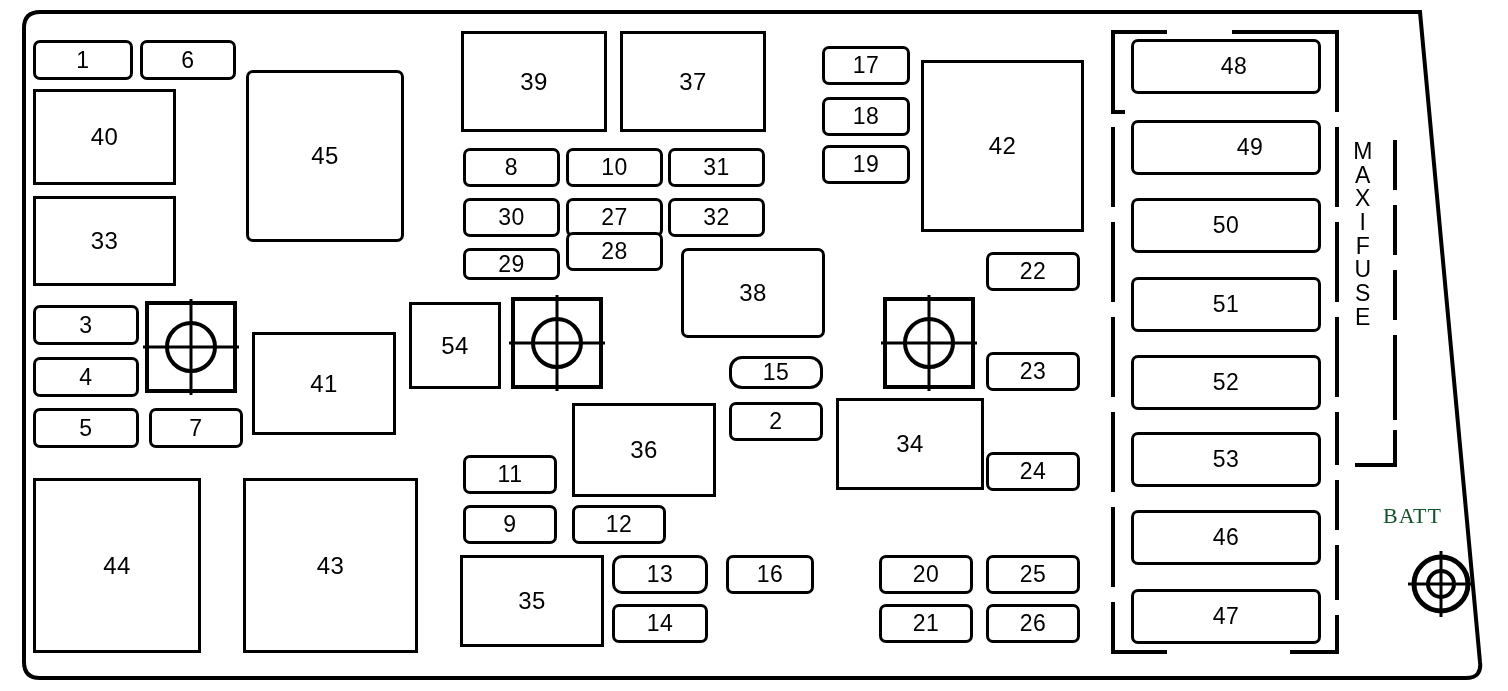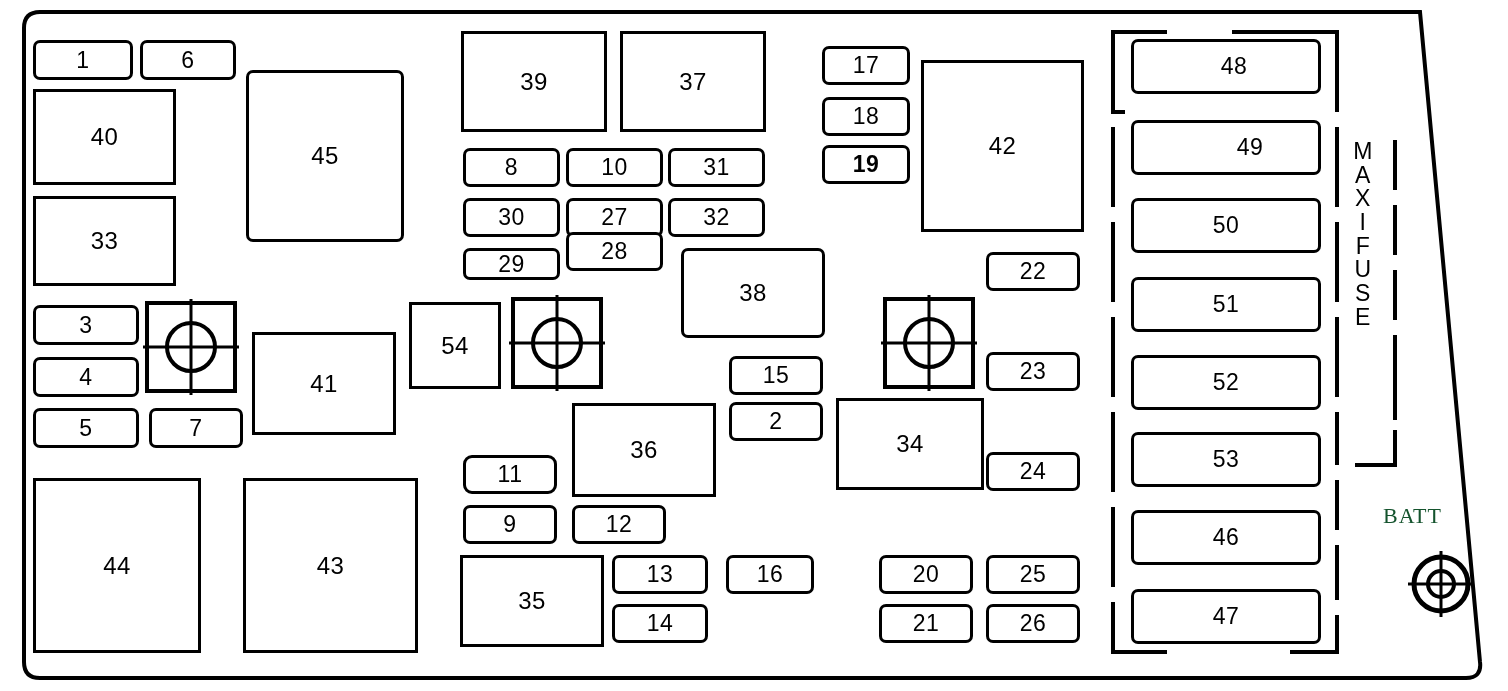--- a/index.html
+++ b/index.html
@@ -144,33 +144,33 @@
       <div class="box big" style="left: 620px; top: 31px; width: 146px; height: 101px;">37</div>
       <div class="box round" style="left: 463px; top: 148px; width: 97px; height: 39px;">8</div>
       <div class="box round" style="left: 566px; top: 148px; width: 97px; height: 39px;">10</div>
       <div class="box round" style="left: 668px; top: 148px; width: 97px; height: 39px;">31</div>
       <div class="box round" style="left: 463px; top: 198px; width: 97px; height: 39px;">30</div>
       <div class="box round" style="left: 566px; top: 198px; width: 97px; height: 39px;">27</div>
       <div class="box round" style="left: 668px; top: 198px; width: 97px; height: 39px;">32</div>
       <div class="box round" style="left: 463px; top: 248px; width: 97px; height: 32px;">29</div>
       <div class="box round" style="left: 566px; top: 232px; width: 97px; height: 39px;">28</div>
       <div class="box round big" style="left: 681px; top: 248px; width: 144px; height: 90px;">38</div>
-      <div class="box round" style="left: 729px; top: 356px; width: 94px; height: 39px;">15</div>
+      <div class="box round" style="left: 729px; top: 356px; width: 94px; height: 33px; border-radius: 13px;">15</div>
       <div class="box round" style="left: 729px; top: 402px; width: 94px; height: 39px;">2</div>
       <div class="box big" style="left: 572px; top: 403px; width: 144px; height: 94px;">36</div>
-      <div class="box round" style="left: 463px; top: 455px; width: 94px; height: 39px; border-radius: 9px;">11</div>
+      <div class="box round" style="left: 463px; top: 455px; width: 94px; height: 39px;">11</div>
       <div class="box round" style="left: 463px; top: 505px; width: 94px; height: 39px;">9</div>
       <div class="box round" style="left: 572px; top: 505px; width: 94px; height: 39px;">12</div>
       <div class="box big" style="left: 460px; top: 555px; width: 144px; height: 92px;">35</div>
-      <div class="box round" style="left: 612px; top: 555px; width: 96px; height: 39px;">13</div>
+      <div class="box round" style="left: 612px; top: 555px; width: 96px; height: 39px; border-radius: 10px;">13</div>
       <div class="box round" style="left: 726px; top: 555px; width: 88px; height: 39px;">16</div>
       <div class="box round" style="left: 612px; top: 604px; width: 96px; height: 39px;">14</div>
       <div class="box round" style="left: 822px; top: 46px; width: 88px; height: 39px;">17</div>
       <div class="box round" style="left: 822px; top: 97px; width: 88px; height: 39px;">18</div>
-      <div class="box round" style="left: 822px; top: 145px; width: 88px; height: 39px; font-weight: bold;">19</div>
+      <div class="box round" style="left: 822px; top: 145px; width: 88px; height: 39px;">19</div>
       <div class="box big" style="left: 921px; top: 60px; width: 163px; height: 172px;">42</div>
       <div class="box round" style="left: 986px; top: 252px; width: 94px; height: 39px;">22</div>
       <div class="box round" style="left: 986px; top: 352px; width: 94px; height: 39px;">23</div>
       <div class="box big" style="left: 836px; top: 398px; width: 148px; height: 92px;">34</div>
       <div class="box round" style="left: 986px; top: 452px; width: 94px; height: 39px;">24</div>
       <div class="box round" style="left: 879px; top: 555px; width: 94px; height: 39px;">20</div>
       <div class="box round" style="left: 986px; top: 555px; width: 94px; height: 39px;">25</div>
       <div class="box round" style="left: 879px; top: 604px; width: 94px; height: 39px;">21</div>
       <div class="box round" style="left: 986px; top: 604px; width: 94px; height: 39px;">26</div>
       <div class="box round" style="left: 1131px; top: 39px; width: 190px; height: 55px; padding-left: 16px;">48</div>

